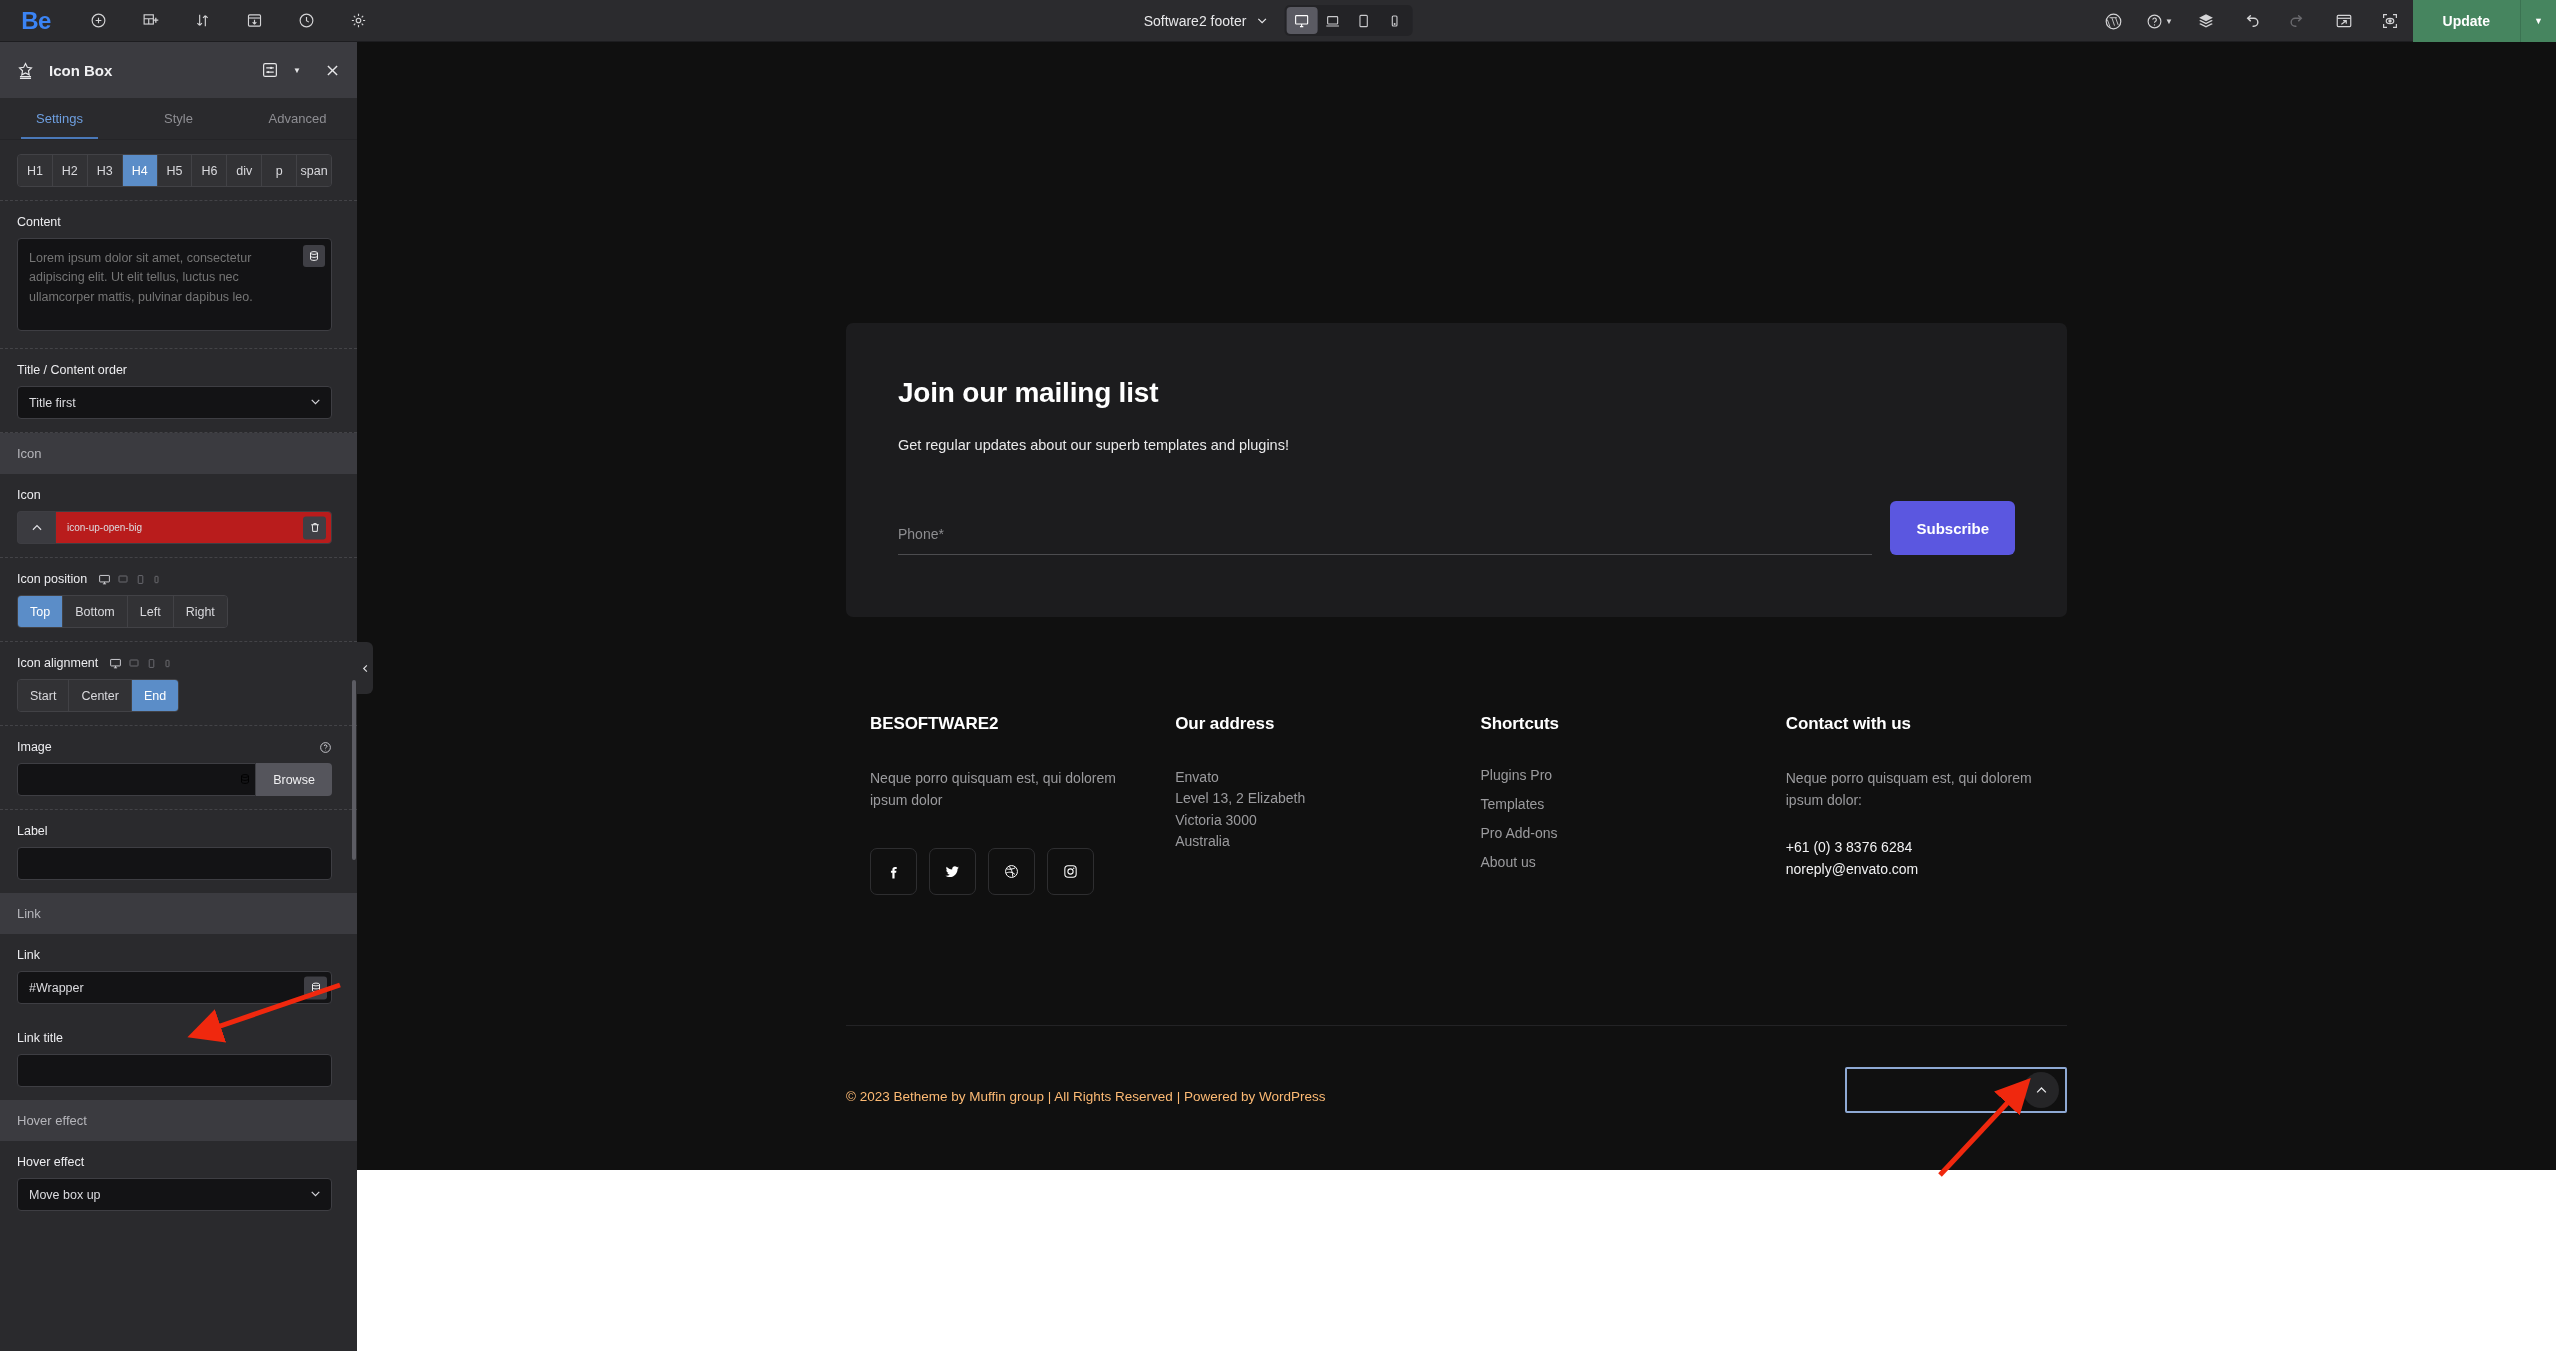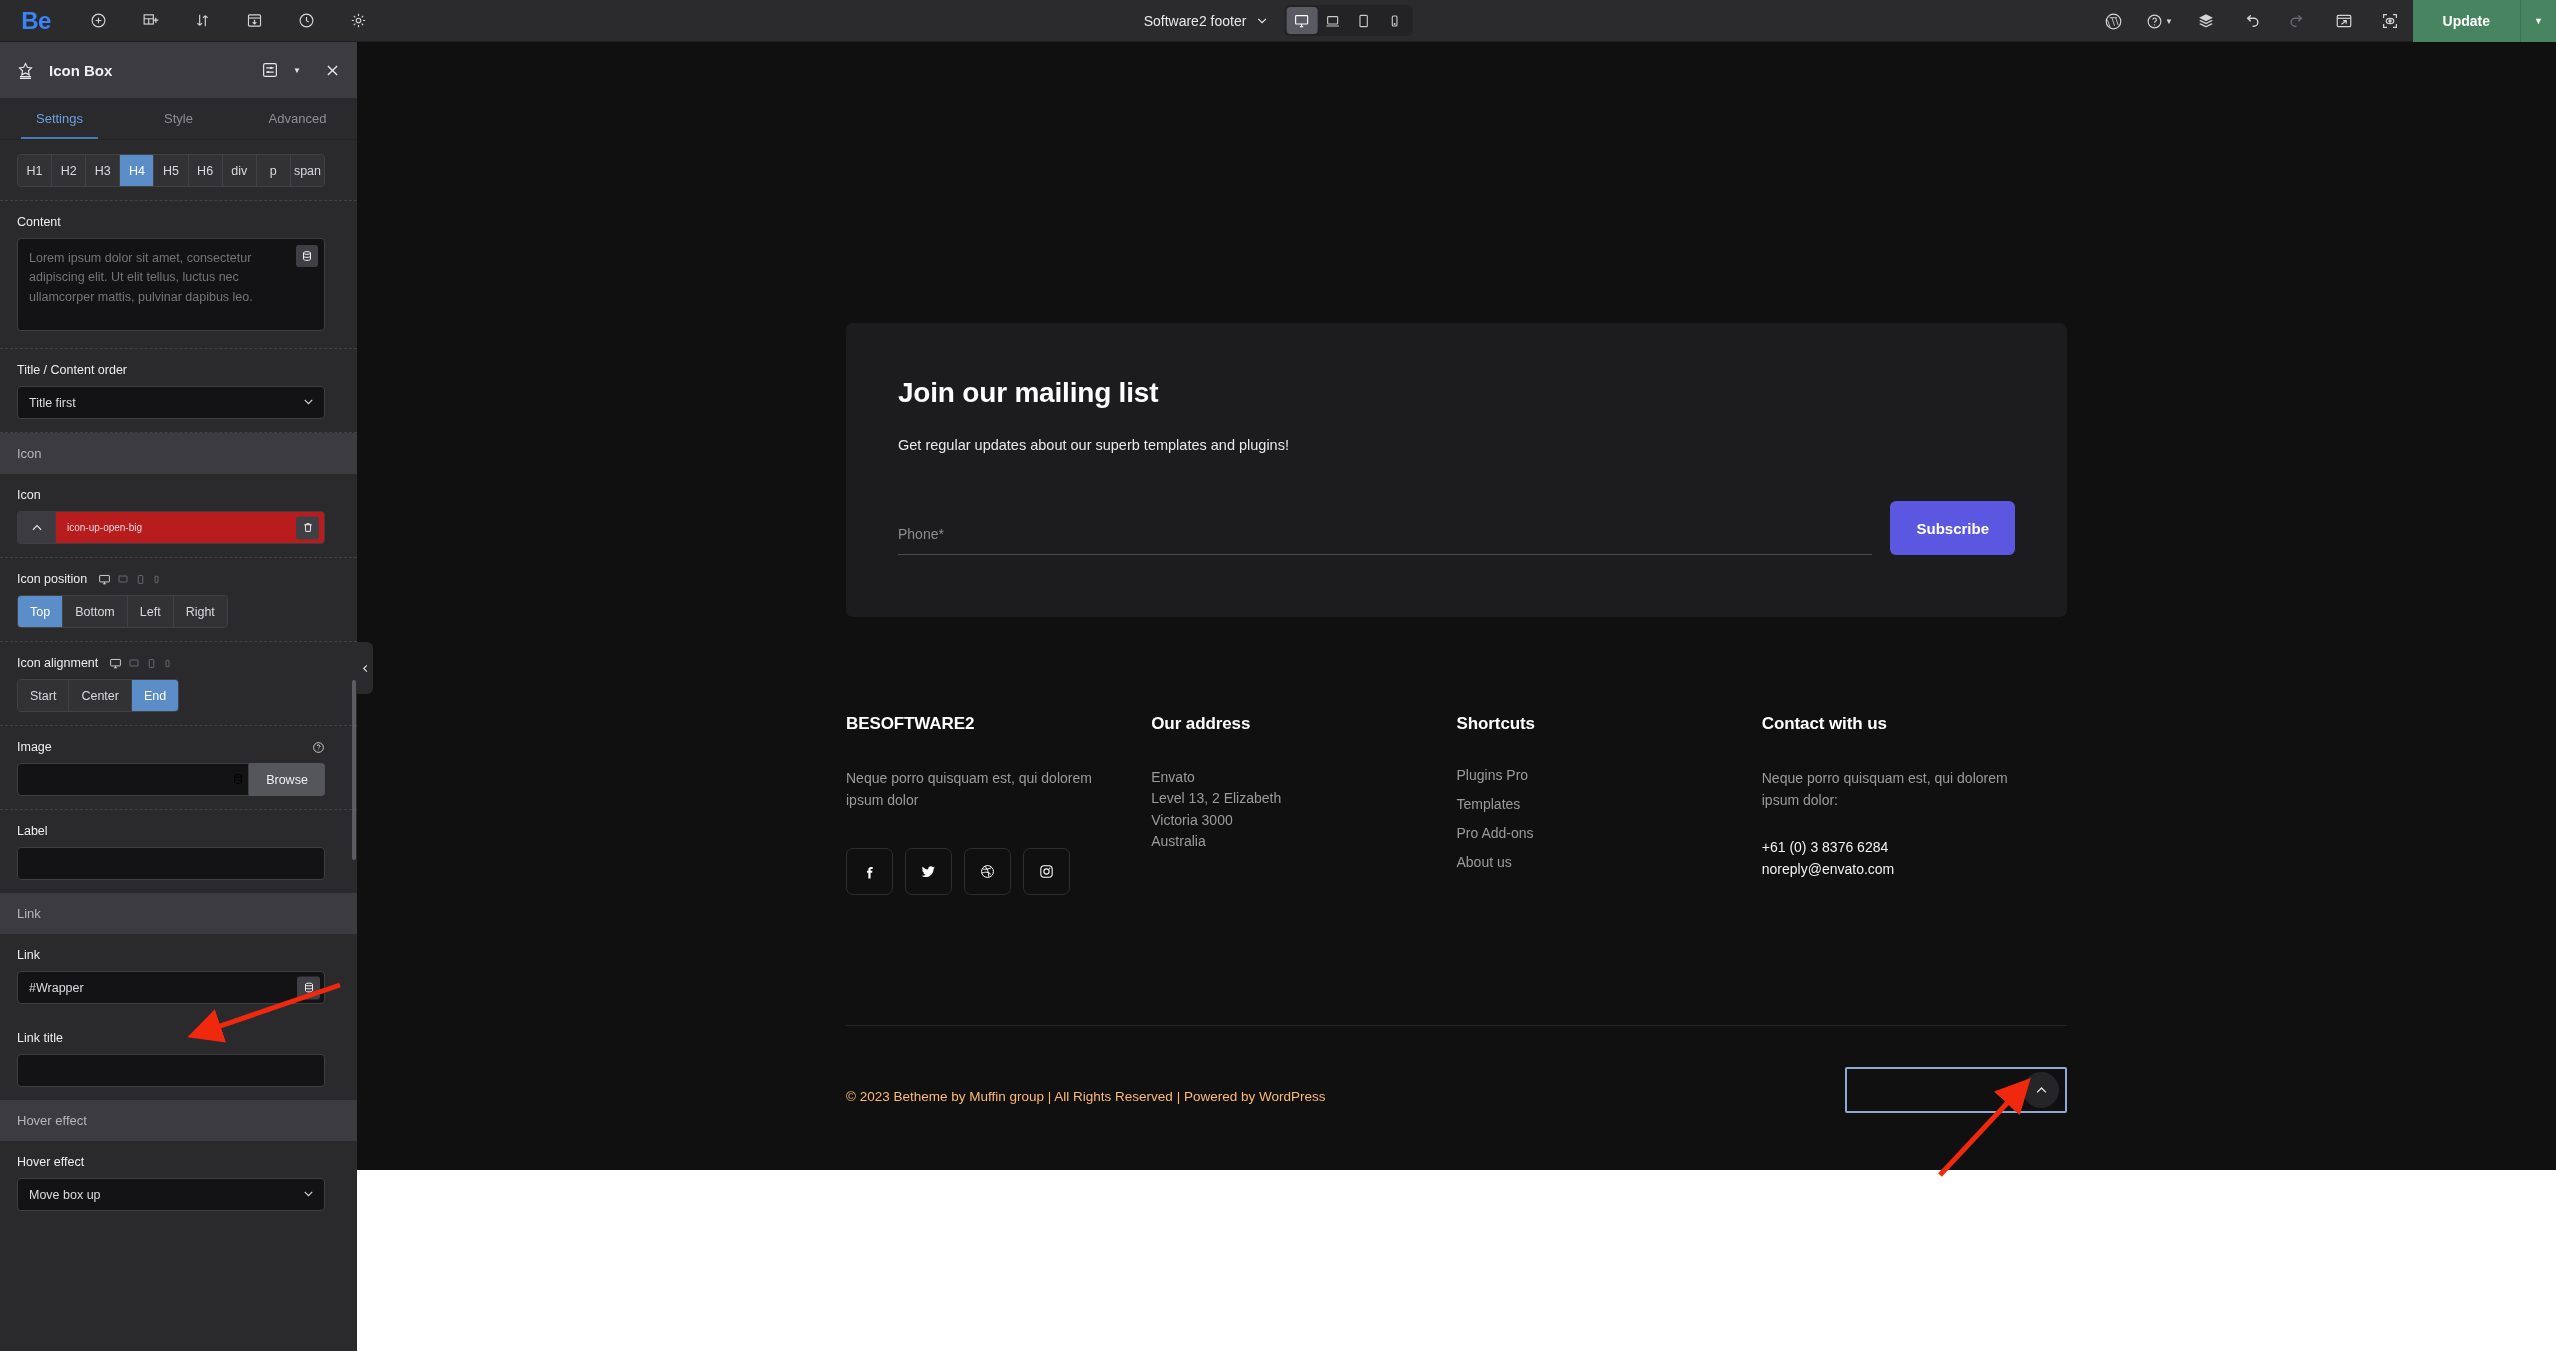--- a/index.html
+++ b/index.html
@@ -84,21 +84,21 @@
     font-size:13px; color:#8e8e93; cursor:pointer; position:relative;
   }
   .tab.active { color:#6e9fe0; }
   .tab.active::after {
     content:''; position:absolute; bottom:0; left:18%; right:18%; height:2px;
     background:#4a78b8;
   }
   .panel-body {
     height:1211px; overflow-y:hidden; position:relative;
   }
-  .sect { padding:14px 32px 13px 17px; }
+  .sect { padding:14px 25px 13px 17px; }
   .sect.dashed { border-bottom:1px dashed #434347; }
   .grp-header {
     background:#3b3b40; padding:13px 17px; font-size:13px; color:#b5b5ba;
   }
   .fld-label {
     font-size:12.5px; color:#ededf0; margin-bottom:9px; display:flex;
     align-items:center; gap:11px;
   }
   .fld-label .hint { margin-left:auto; color:#cfcfd4; display:flex; }
   .dev-mini { display:flex; align-items:center; gap:6px; color:#cfcfd4; }
@@ -209,21 +209,21 @@
   .phone-field { flex:1; position:relative; }
   .phone-ph { font-size:14px; color:#8d8d90; padding-bottom:12px; }
   .phone-line { height:1px; background:#4c4c4f; }
   .subscribe-btn {
     background:#5b57e0; color:#fff; font-size:15px; font-weight:bold;
     padding:0 26px; height:54px; border-radius:6px;
     display:flex; align-items:center; justify-content:center; cursor:pointer;
   }
 
   .fcols {
-    position:absolute; left:489px; top:672px; width:1221px;
+    position:absolute; left:513px; top:672px; width:1221px;
     display:flex;
   }
   .fcol { width:25%; padding-right:26px; }
   .fcol h5 {
     font-size:17px; font-weight:bold; color:#fff; letter-spacing:-0.1px;
   }
   .fcol .ftext {
     font-size:14px; color:#9b9b9e; margin-top:33px; line-height:1.6;
   }
   .fcol .ftext.tight { line-height:1.52; }

